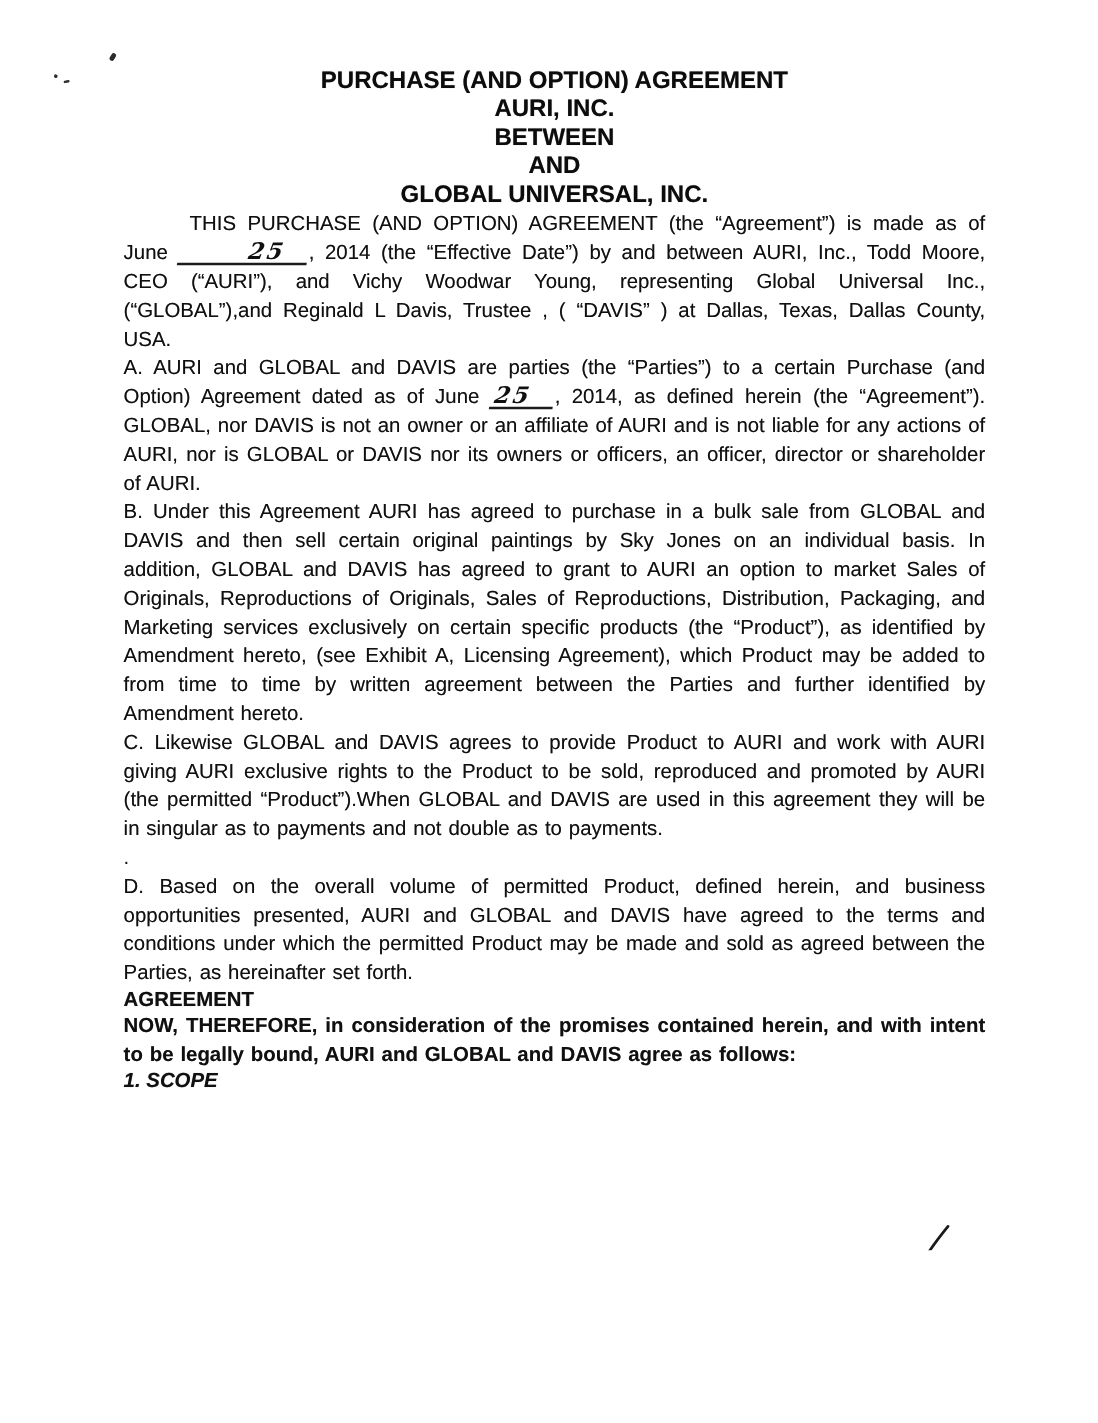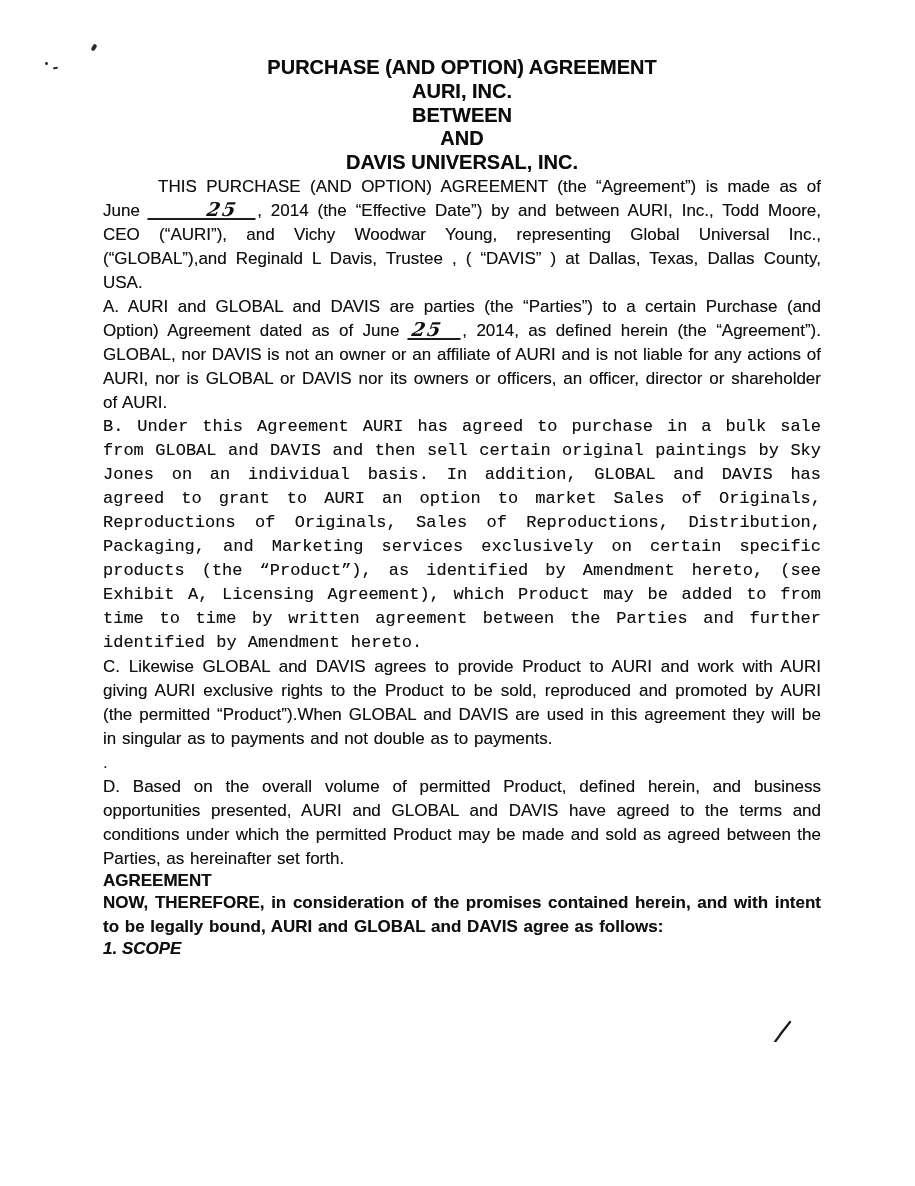--- a/index.html
+++ b/index.html
@@ -17,21 +17,21 @@
     text-shadow:0 0 .5px rgba(0,0,0,.45);word-spacing:1px;
   }
   p.indent{text-indent:55px;}
   h2.head{
     margin:0;font-size:17px;font-weight:700;line-height:20px;
     text-shadow:0 0 .6px rgba(0,0,0,.5);
   }
   .mt-intro{margin-top:73px;}
   .mt-recitals{margin-top:16px;}
   .mt-a{margin-top:24px;}
-  .mt-b{margin-top:26px;font-family:Liberation Mono, monospace;}
+  .mt-b{margin-top:26px;}
   .mt-c{margin-top:28px;}
   .mt-period{margin-top:0;}
   .mt-d{margin-top:14px;}
   .mt-agreement{margin-top:22px;}
   .mt-now{margin-top:24px;font-weight:bold;}
   .mt-scope{margin-top:22px;font-style:italic;}
   .hand{
     display:inline-block;font-family:"DejaVu Serif",serif;font-style:italic;
     font-weight:700;font-size:19px;line-height:16px;letter-spacing:2px;
     transform:skewX(-10deg);padding:0 20px 1px 3px;border-bottom:2px solid #1c1c1c;
@@ -63,21 +63,21 @@
   <span class="speck speck2"></span>
   <span class="speck speck3"></span>
 
   <div class="content">
 
     <div class="title">
       <div>PURCHASE (AND OPTION) AGREEMENT</div>
       <div>AURI, INC.</div>
       <div>BETWEEN</div>
       <div>AND</div>
-      <div>DAVIS UNIVERSAL, INC.</div>
+      <div>GLOBAL UNIVERSAL, INC.</div>
     </div>
 
     <p class="body indent mt-intro"><span>THIS PURCHASE (AND OPTION) AGREEMENT (the “Agreement”) is made as of June </span><span class="hand">25</span><span>, 2014 (the “Effective Date”) by and between AURI, Inc., Todd Moore, CEO (“AURI”), and Vichy Woodwar Young, representing Global Universal Inc., (“GLOBAL”),and Reginald L Davis, Trustee , ( “DAVIS” ) at Dallas, Texas, Dallas County, USA.</span></p>
 
 
     <p class="body mt-a"><span>A. AURI and GLOBAL and DAVIS are parties (the “Parties”) to a certain Purchase (and Option) Agreement dated as of June </span><span class="hand">25</span><span>, 2014, as defined herein (the “Agreement”). GLOBAL, nor DAVIS is not an owner or an affiliate of AURI and is not liable for any actions of AURI, nor is GLOBAL or DAVIS nor its owners or officers, an officer, director or shareholder of AURI.</span></p>
 
     <p class="body mt-b">B. Under this Agreement AURI has agreed to purchase in a bulk sale from GLOBAL and DAVIS and then sell certain original paintings by Sky Jones on an individual basis. In addition, GLOBAL and DAVIS has agreed to grant to AURI an option to market Sales of Originals, Reproductions of Originals, Sales of Reproductions, Distribution, Packaging, and Marketing services exclusively on certain specific products (the “Product”), as identified by Amendment hereto, (see Exhibit A, Licensing Agreement), which Product may be added to from time to time by written agreement between the Parties and further identified by Amendment hereto.</p>
 
     <p class="body mt-c">C. Likewise GLOBAL and DAVIS agrees to provide Product to AURI and work with AURI giving AURI exclusive rights to the Product to be sold, reproduced and promoted by AURI (the permitted “Product”).When GLOBAL and DAVIS are used in this agreement they will be in singular as to payments and not double as to payments.</p>

